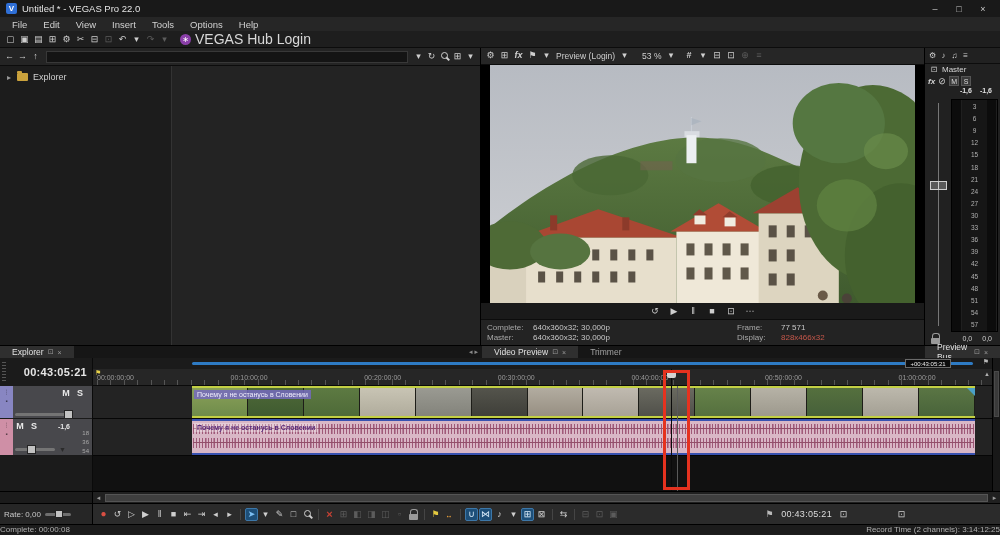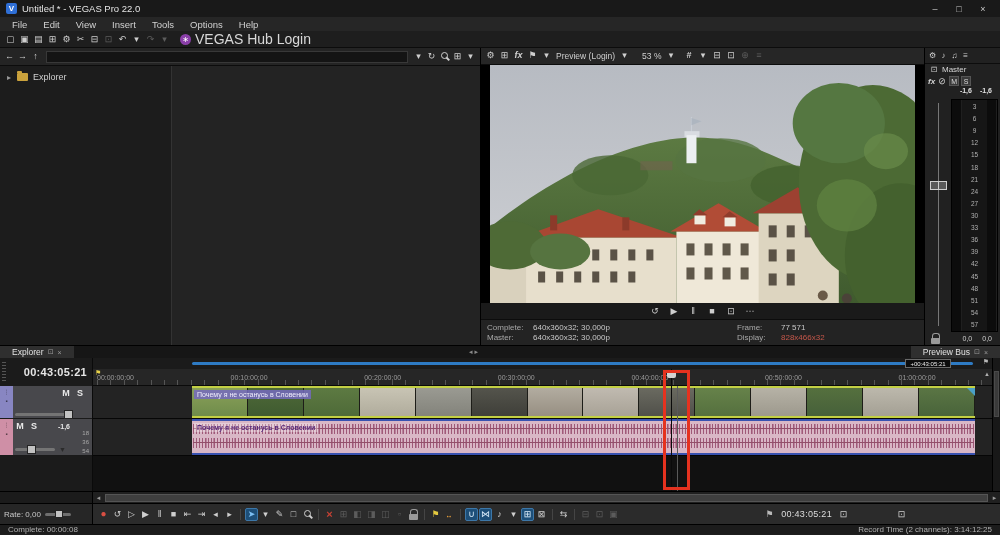--- a/index.html
+++ b/index.html
@@ -178,21 +178,21 @@
 
   
   .transportbar{height:21px;background:#2b2b2b;display:flex;align-items:center;flex:none;border-top:1px solid #000}
   .rate-cell{width:93px;height:100%;display:flex;align-items:center;gap:4px;padding:0 4px;background:#262626;border-right:1px solid #000;color:#c8c8c8;font-size:8px}
   .rate-slider{position:relative;width:26px;height:3px;background:#6e6e6e;border-radius:2px}
   .rate-slider .knob{position:absolute;top:-3px;left:10px;width:8px;height:8px;background:#c2c2c2;border:1px solid #232323}
   .t-icons{display:flex;align-items:center;gap:1px;padding-left:4px}
   .t-right{margin-left:auto;display:flex;align-items:center;gap:5px;padding-right:92px}
   .t-right .tc{color:#dcdcdc;font-size:9px;letter-spacing:.3px}
   .t-right .farwin{margin-left:40px}
-  .statusbar{height:10px;background:#1c1c1c;display:flex;align-items:center;padding:0 8px;color:#b0b0b0;font-size:8px;flex:none;border-top:1px solid #000}
+  .statusbar{height:10px;background:#1c1c1c;display:flex;align-items:center;padding:0 0;color:#b0b0b0;font-size:8px;flex:none;border-top:1px solid #000}
   .statusbar .sright{margin-left:auto}
 </style>
 </head>
 <body>
 
 <div class="app">
 
   <div class="titlebar">
     <span class="vlogo">V</span>
     <span class="title-text">Untitled * - VEGAS Pro 22.0</span>
@@ -471,20 +471,30 @@
       <div class="tab active">
         <span>Explorer</span>
         <span class="ti">⊡</span>
         <span class="ti">×</span>
       </div>
       <div class="tab-arrows">
         <span>◂</span>
         <span>▸</span>
       </div>
     </div>
+    <div class="tabs-center">
+      <div class="tab active">
+        <span>Video Preview</span>
+        <span class="ti">⊡</span>
+        <span class="ti">×</span>
+      </div>
+      <div class="tab">
+        <span>Trimmer</span>
+      </div>
+    </div>
     <div class="tabs-right">
       <div class="tab active">
         <span>Preview Bus</span>
         <span class="ti">⊡</span>
         <span class="ti">×</span>
       </div>
     </div>
   </div>
 
   <div class="timeline">

